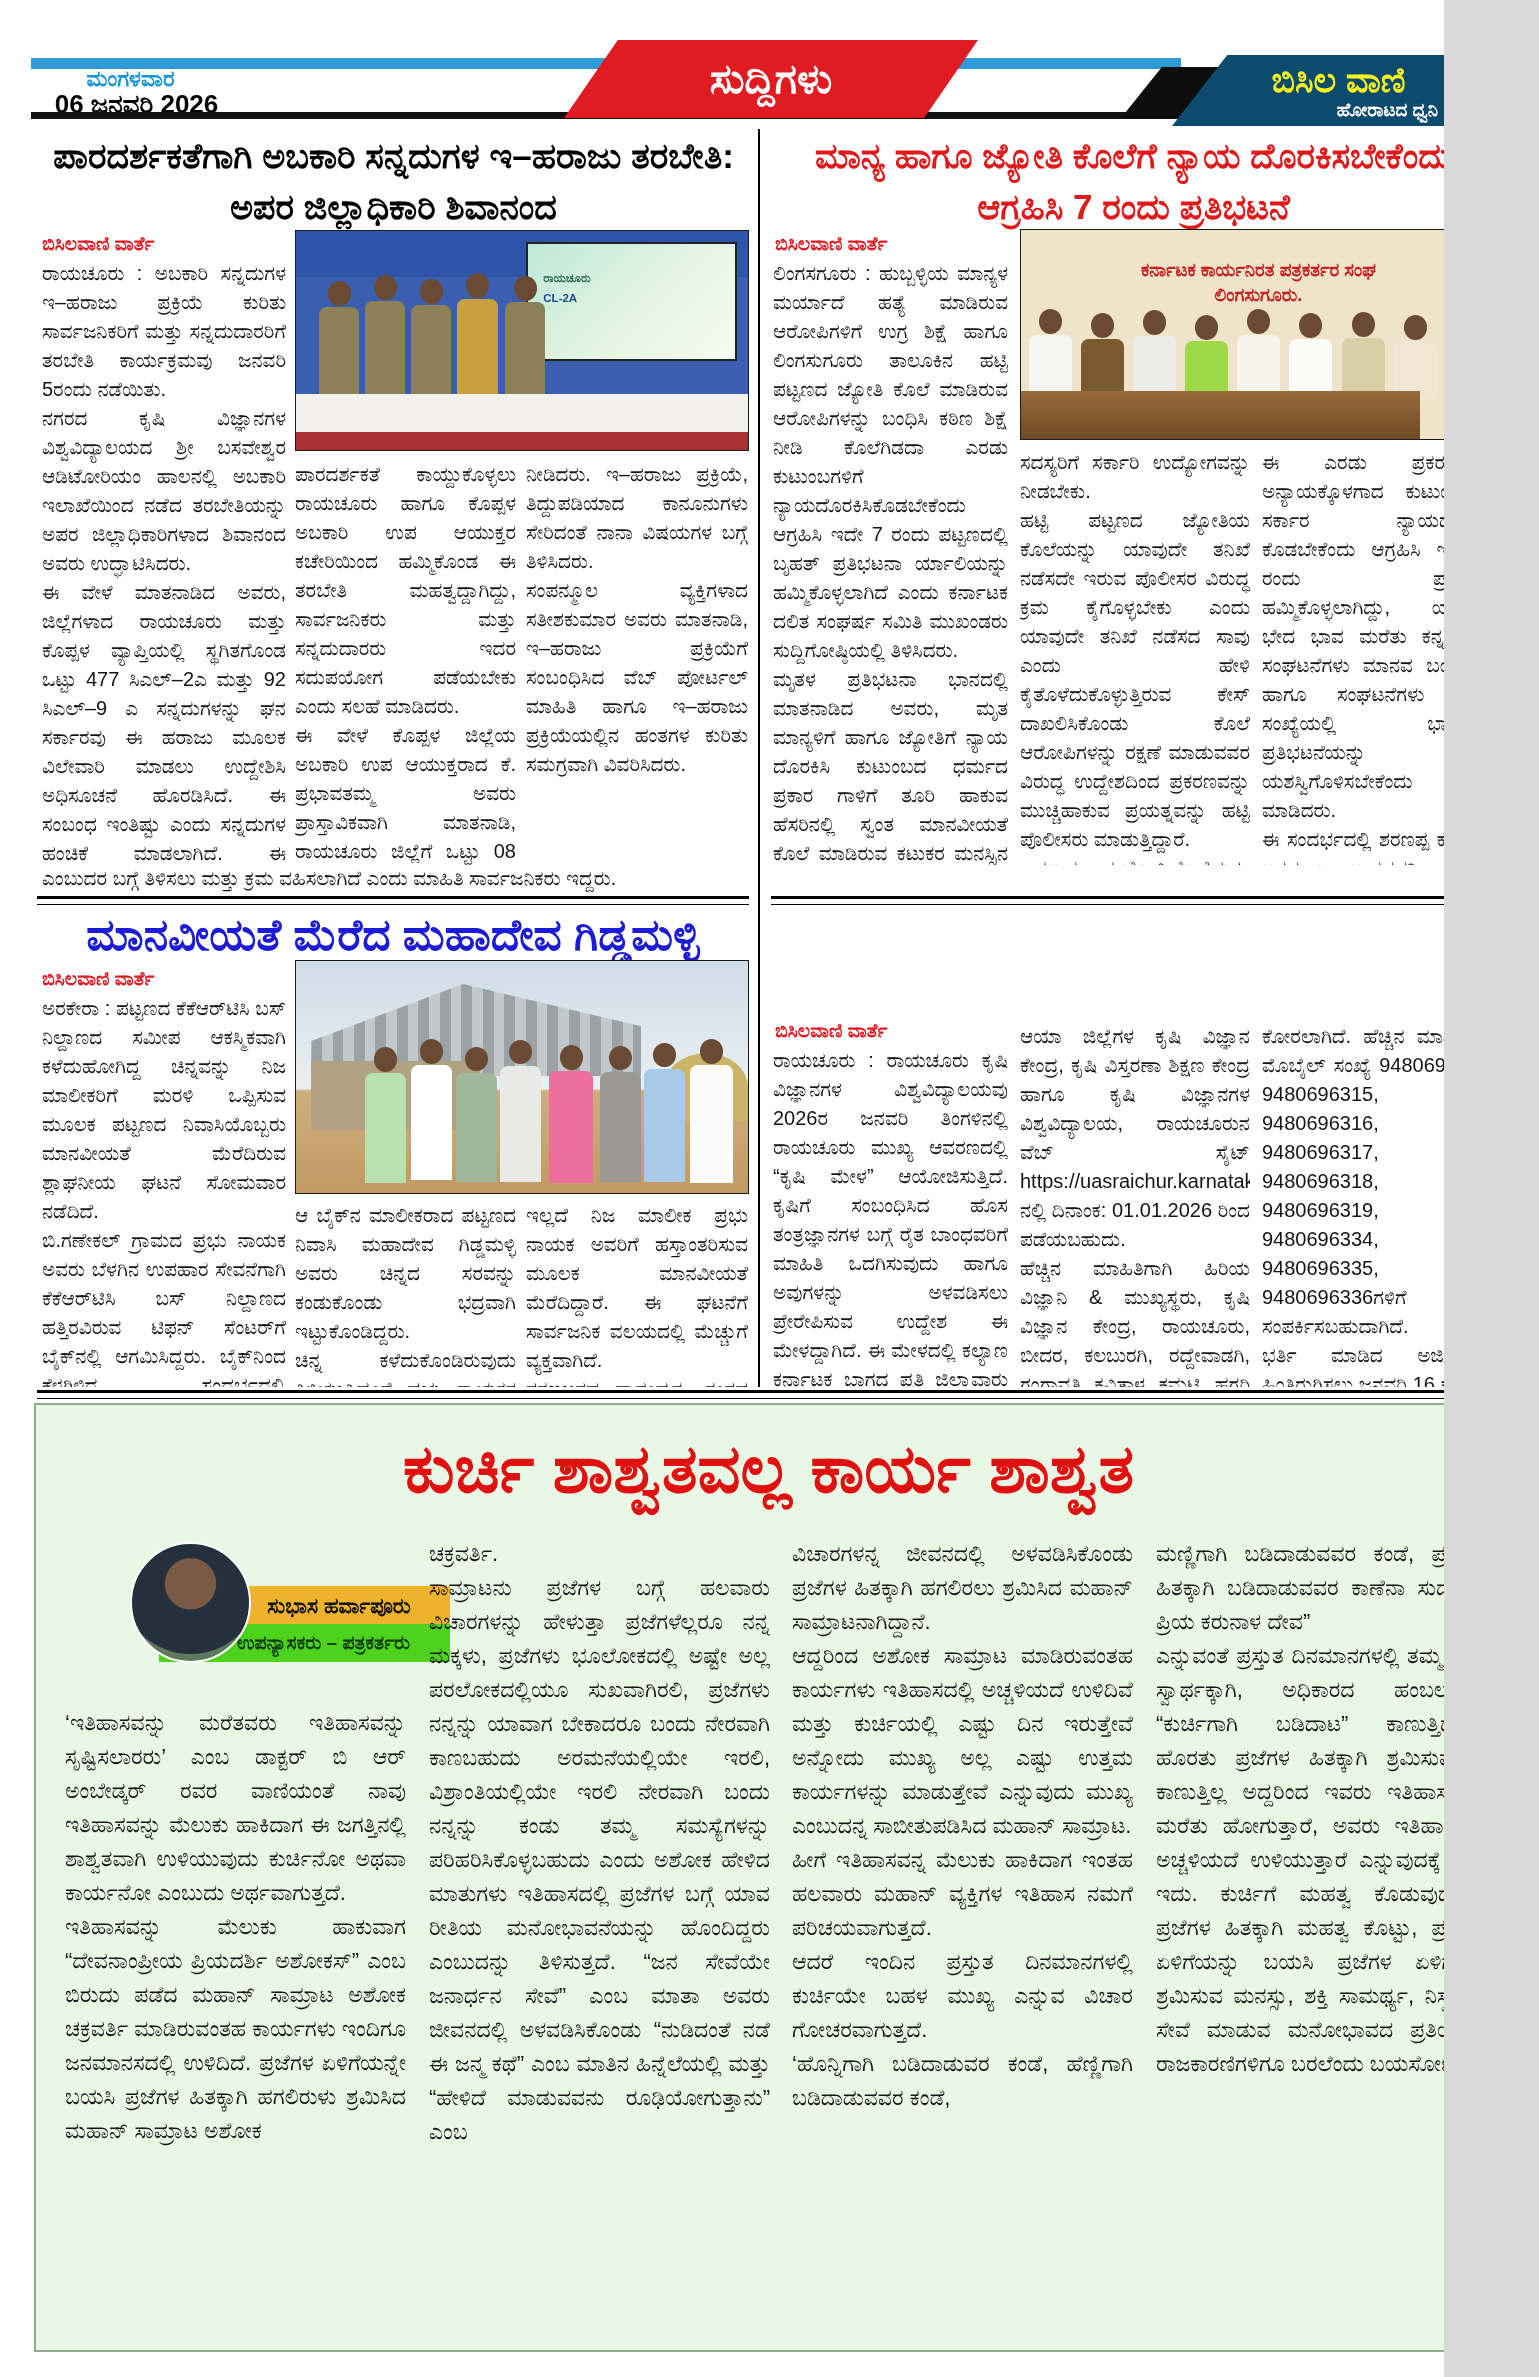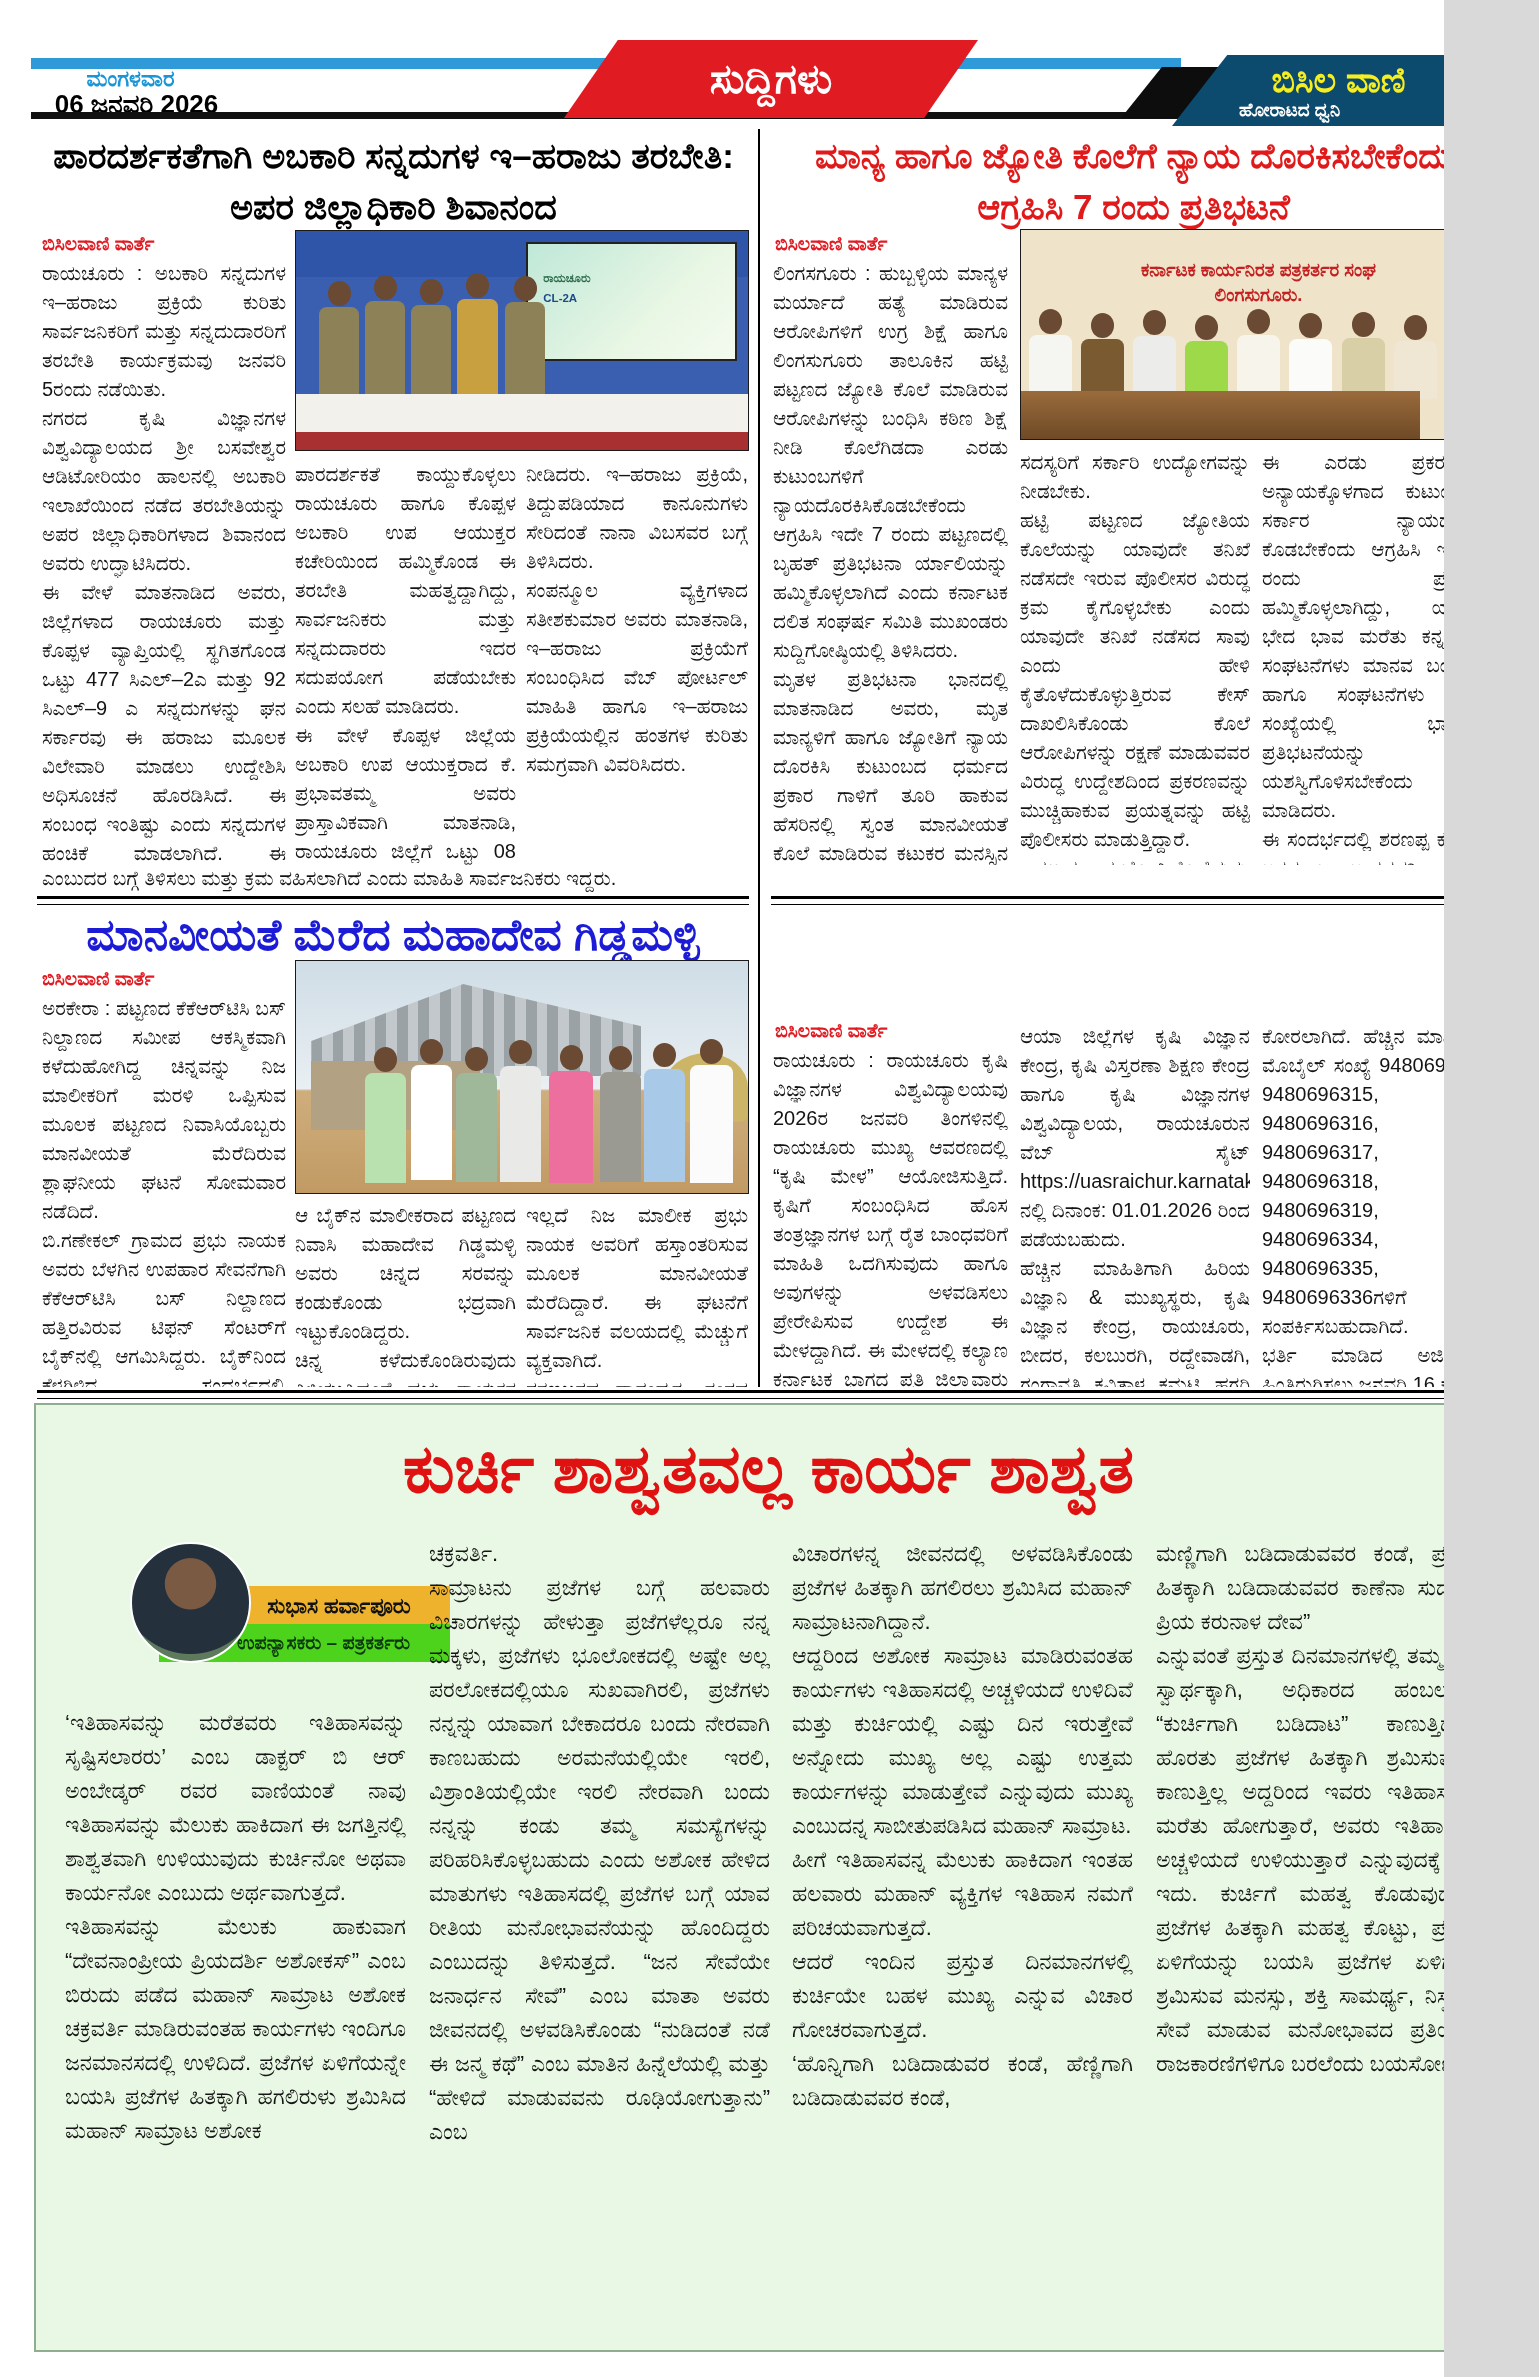--- a/index.html
+++ b/index.html
@@ -46,21 +46,21 @@
     <div class="abs" style="left:31px;top:112px;width:1147px;height:7px;background:#111;"></div>
     <div class="abs" style="left:564px;top:40px;width:414px;height:78px;background:#e01b22;
                 clip-path:polygon(13% 0,100% 0,87% 100%,0 100%);">
       <div style="text-align:center;color:#fff;font-weight:bold;font-size:41px;line-height:78px;">ಸುದ್ದಿಗಳು</div>
     </div>
     <div class="abs" style="left:1121px;top:67px;width:146px;height:51px;background:#0d0d0d;
                 clip-path:polygon(28% 0,100% 0,72% 100%,0 100%);"></div>
     <div class="abs" style="left:1172px;top:55px;width:325px;height:71px;background:#0c4a6e;
                 clip-path:polygon(17% 0,100% 0,100% 100%,0 100%);">
       <div style="position:absolute;left:67px;top:4.6px;width:199px;text-align:center;color:#f5ee20;font-weight:bold;font-size:35px;">ಬಿಸಿಲ ವಾಣಿ</div>
-      <div style="position:absolute;left:67px;top:44px;width:199px;text-align:left;color:#ffffff;font-weight:bold;font-size:18.4px;">ಹೋರಾಟದ ಧ್ವನಿ</div>
+      <div style="position:absolute;left:67px;top:44px;width:199px;text-align:right;color:#ffffff;font-weight:bold;font-size:18.4px;">ಹೋರಾಟದ ಧ್ವನಿ</div>
       <div style="position:absolute;right:4.6px;top:-9.2px;color:#fff;font-weight:bold;font-size:83px;line-height:83px;">3</div>
     </div>
   </div>
 
   <div class="abs hl hl-black" style="left:37px;top:130px;width:713px;height:103px;font-size:35px;line-height:51px;overflow:hidden;">ಪಾರದರ್ಶಕತೆಗಾಗಿ ಅಬಕಾರಿ ಸನ್ನದುಗಳ ಇ–ಹರಾಜು ತರಬೇತಿ: ಅಪರ ಜಿಲ್ಲಾಧಿಕಾರಿ ಶಿವಾನಂದ</div>
   <div class="abs byline" style="left:42px;top:233px;width:238px;">ಬಿಸಿಲವಾಣಿ ವಾರ್ತೆ</div>
 
   <div class="abs photo" style="left:295px;top:230px;width:452px;height:219px;background:#3a5fb0;">
     <div class="abs" style="left:0;top:0;width:452px;height:46px;background:#2f55a8;"></div>
     <div class="abs" style="left:230px;top:10.7px;width:207px;height:115px;background:linear-gradient(135deg,#bfe8d8,#e8f6e4 60%,#f4fbef);border:2.3px solid #222;">
@@ -89,21 +89,21 @@
       </div>
     <div class="abs" style="left:0;bottom:18.4px;width:452px;height:38px;background:#f2f1ec;"></div>
     <div class="abs" style="left:0;bottom:0;width:452px;height:18.4px;background:#a83030;"></div>
   </div>
 
   <div class="abs body-text" style="left:42px;top:259px;width:244px;height:606px;">ರಾಯಚೂರು : ಅಬಕಾರಿ ಸನ್ನದುಗಳ ಇ–ಹರಾಜು ಪ್ರಕ್ರಿಯೆ ಕುರಿತು ಸಾರ್ವಜನಿಕರಿಗೆ ಮತ್ತು ಸನ್ನದುದಾರರಿಗೆ ತರಬೇತಿ ಕಾರ್ಯಕ್ರಮವು ಜನವರಿ 5ರಂದು ನಡೆಯಿತು.
 ನಗರದ ಕೃಷಿ ವಿಜ್ಞಾನಗಳ ವಿಶ್ವವಿದ್ಯಾಲಯದ ಶ್ರೀ ಬಸವೇಶ್ವರ ಆಡಿಟೋರಿಯಂ ಹಾಲನಲ್ಲಿ ಅಬಕಾರಿ ಇಲಾಖೆಯಿಂದ ನಡೆದ ತರಬೇತಿಯನ್ನು ಅಪರ ಜಿಲ್ಲಾಧಿಕಾರಿಗಳಾದ ಶಿವಾನಂದ ಅವರು ಉದ್ಘಾಟಿಸಿದರು.
 ಈ ವೇಳೆ ಮಾತನಾಡಿದ ಅವರು, ಜಿಲ್ಲೆಗಳಾದ ರಾಯಚೂರು ಮತ್ತು ಕೊಪ್ಪಳ ವ್ಯಾಪ್ತಿಯಲ್ಲಿ ಸ್ಥಗಿತಗೊಂಡ ಒಟ್ಟು 477 ಸಿಎಲ್–2ಎ ಮತ್ತು 92 ಸಿಎಲ್–9 ಎ ಸನ್ನದುಗಳನ್ನು ಘನ ಸರ್ಕಾರವು ಈ ಹರಾಜು ಮೂಲಕ ವಿಲೇವಾರಿ ಮಾಡಲು ಉದ್ದೇಶಿಸಿ ಅಧಿಸೂಚನೆ ಹೊರಡಿಸಿದೆ. ಈ ಸಂಬಂಧ ಇಂತಿಷ್ಟು ಎಂದು ಸನ್ನದುಗಳ ಹಂಚಿಕೆ ಮಾಡಲಾಗಿದೆ. ಈ ಸನ್ನದುಗಳನ್ನು ಹೇಗೆ ಯಾವ ರೀತಿಯಲ್ಲಿ ಈ ಹರಾಜು ಪ್ರಕ್ರಿಯೆ ಮೂಲಕ ವಿಲೇವಾರಿ ಮಾಡಲಾಗುತ್ತದೆ ಎಂಬುದರ ಬಗ್ಗೆ ಮಾಹಿತಿ ನೀಡಿದರು.</div>
   <div class="abs body-text" style="left:295px;top:460px;width:221px;height:405px;">ಪಾರದರ್ಶಕತೆ ಕಾಯ್ದುಕೊಳ್ಳಲು ರಾಯಚೂರು ಹಾಗೂ ಕೊಪ್ಪಳ ಅಬಕಾರಿ ಉಪ ಆಯುಕ್ತರ ಕಚೇರಿಯಿಂದ ಹಮ್ಮಿಕೊಂಡ ಈ ತರಬೇತಿ ಮಹತ್ವದ್ದಾಗಿದ್ದು, ಸಾರ್ವಜನಿಕರು ಮತ್ತು ಸನ್ನದುದಾರರು ಇದರ ಸದುಪಯೋಗ ಪಡೆಯಬೇಕು ಎಂದು ಸಲಹೆ ಮಾಡಿದರು.
 ಈ ವೇಳೆ ಕೊಪ್ಪಳ ಜಿಲ್ಲೆಯ ಅಬಕಾರಿ ಉಪ ಆಯುಕ್ತರಾದ ಕೆ. ಪ್ರಭಾವತಮ್ಮ ಅವರು ಪ್ರಾಸ್ತಾವಿಕವಾಗಿ ಮಾತನಾಡಿ, ರಾಯಚೂರು ಜಿಲ್ಲೆಗೆ ಒಟ್ಟು 08 ಸಿಎಲ್–2ಎ ಮತ್ತು ಕೊಪ್ಪಳ ಜಿಲ್ಲೆಗೆ ಒಟ್ಟು 1 ಸಿಎಲ್–9 ಎ ಸನ್ನದು ಹಂಚಿಕೆ ಮಾಡಲಾಗಿದೆ. ಕೇಂದ್ರ ಸ್ಥಾನಗಳ ಅಭ್ಯರ್ಥಿಗಳು ಇ ರವಿ ಸೇರಿದಂತೆ, ಅಬಕಾರಿ ಇಲಾಖೆಯ ರಾಯಚೂರು ಮತ್ತು ಕೊಪ್ಪಳ ಜಿಲ್ಲೆಯ ಇನ್ನಿತರ ಅಧಿಕಾರಿಗಳು ಮತ್ತು ಸಿಬ್ಬಂದಿ ಹಾಗೂ ಸಾರ್ವಜನಿಕರು ಇದ್ದರು.</div>
-  <div class="abs body-text" style="left:526px;top:460px;width:222px;height:405px;">ನೀಡಿದರು. ಇ–ಹರಾಜು ಪ್ರಕ್ರಿಯೆ, ತಿದ್ದುಪಡಿಯಾದ ಕಾನೂನುಗಳು ಸೇರಿದಂತೆ ನಾನಾ ವಿಬಸವರ ಬಗ್ಗೆ ತಿಳಿಸಿದರು.
+  <div class="abs body-text" style="left:526px;top:460px;width:222px;height:405px;">ನೀಡಿದರು. ಇ–ಹರಾಜು ಪ್ರಕ್ರಿಯೆ, ತಿದ್ದುಪಡಿಯಾದ ಕಾನೂನುಗಳು ಸೇರಿದಂತೆ ನಾನಾ ವಿಷಯಗಳ ಬಗ್ಗೆ ತಿಳಿಸಿದರು.
 ಸಂಪನ್ಮೂಲ ವ್ಯಕ್ತಿಗಳಾದ ಸತೀಶಕುಮಾರ ಅವರು ಮಾತನಾಡಿ, ಇ–ಹರಾಜು ಪ್ರಕ್ರಿಯೆಗೆ ಸಂಬಂಧಿಸಿದ ವೆಬ್ ಪೋರ್ಟಲ್ ಮಾಹಿತಿ ಹಾಗೂ ಇ–ಹರಾಜು ಪ್ರಕ್ರಿಯೆಯಲ್ಲಿನ ಹಂತಗಳ ಕುರಿತು ಸಮಗ್ರವಾಗಿ ವಿವರಿಸಿದರು.</div>
   <div class="abs body-text" style="left:42px;top:864px;width:706px;height:31px;">ಎಂಬುದರ ಬಗ್ಗೆ ತಿಳಿಸಲು ಮತ್ತು ಕ್ರಮ ವಹಿಸಲಾಗಿದೆ ಎಂದು ಮಾಹಿತಿ ಸಾರ್ವಜನಿಕರು ಇದ್ದರು.</div>
 
   <div class="abs vrule" style="left:758px;top:129px;height:1258px;"></div>
 
   <div class="abs hl hl-red" style="left:771px;top:130px;width:725px;height:103px;font-size:35px;line-height:51px;overflow:hidden;">ಮಾನ್ಯ ಹಾಗೂ ಜ್ಯೋತಿ ಕೊಲೆಗೆ ನ್ಯಾಯ ದೊರಕಿಸಬೇಕೆಂದು ಆಗ್ರಹಿಸಿ 7 ರಂದು ಪ್ರತಿಭಟನೆ</div>
   <div class="abs byline" style="left:775px;top:233px;width:238px;">ಬಿಸಿಲವಾಣಿ ವಾರ್ತೆ</div>
 
   <div class="abs photo" style="left:1020px;top:229px;width:475px;height:209px;background:#efe3c9;padding-left:27px;">
     <div class="caption-red" style="position:absolute;left:46px;top:29px;width:383px;font-size:18.4px;">ಕರ್ನಾಟಕ ಕಾರ್ಯನಿರತ ಪತ್ರಕರ್ತರ ಸಂಘ</div>

